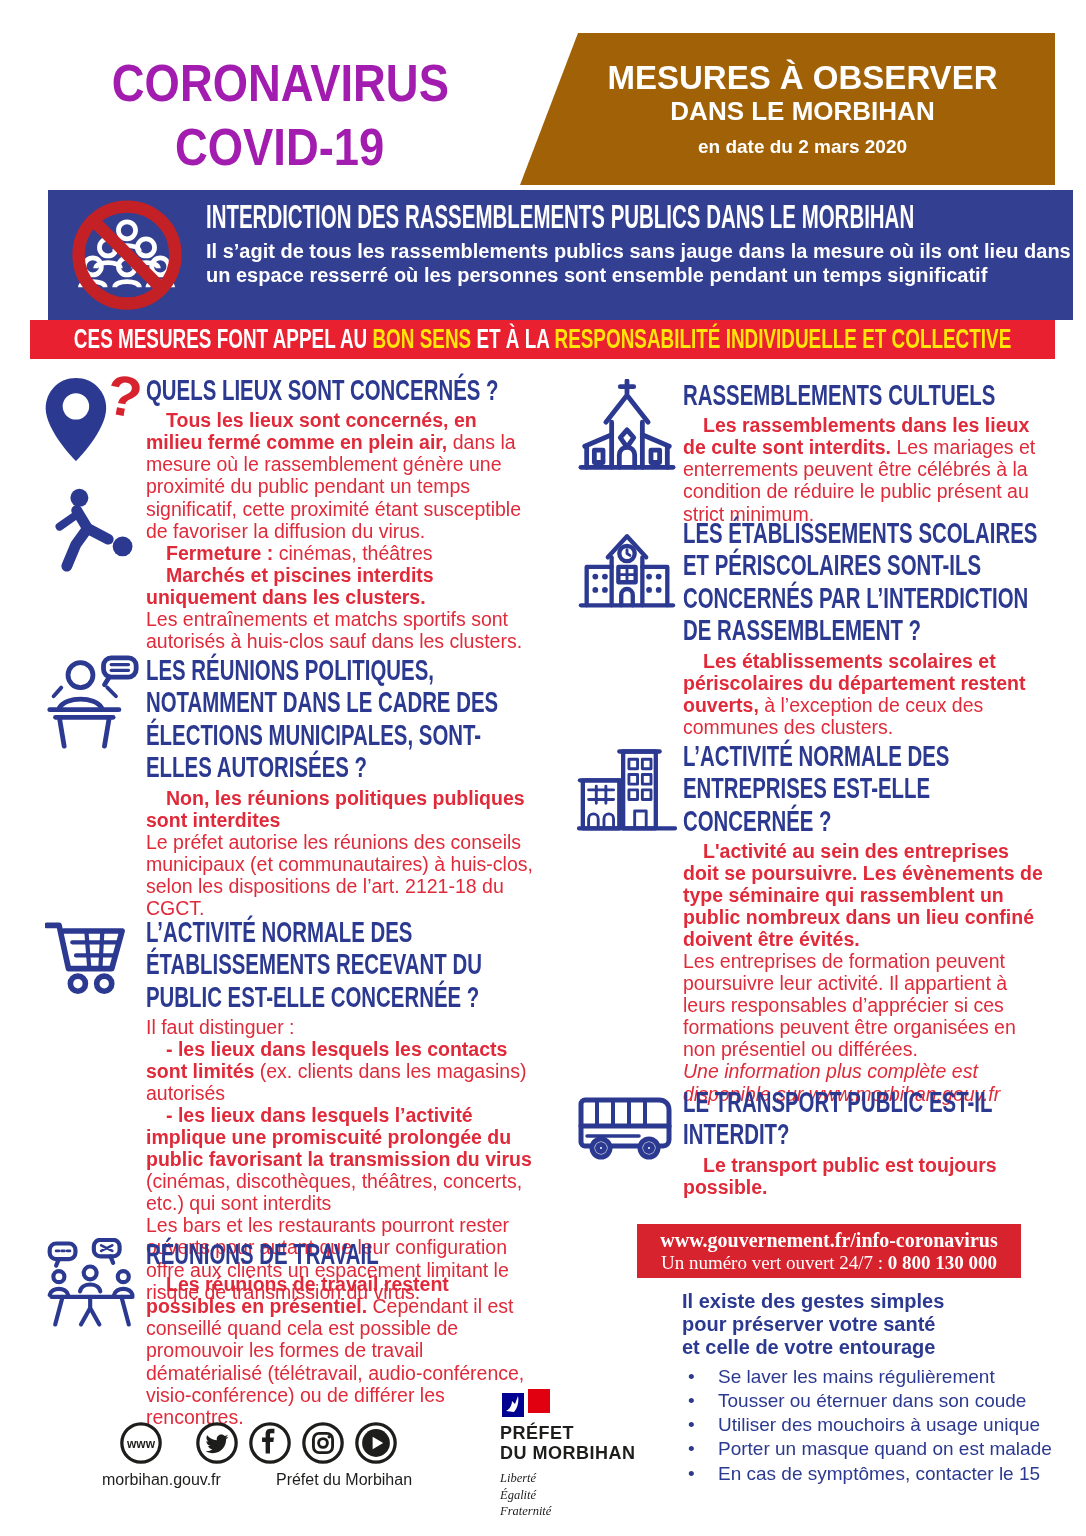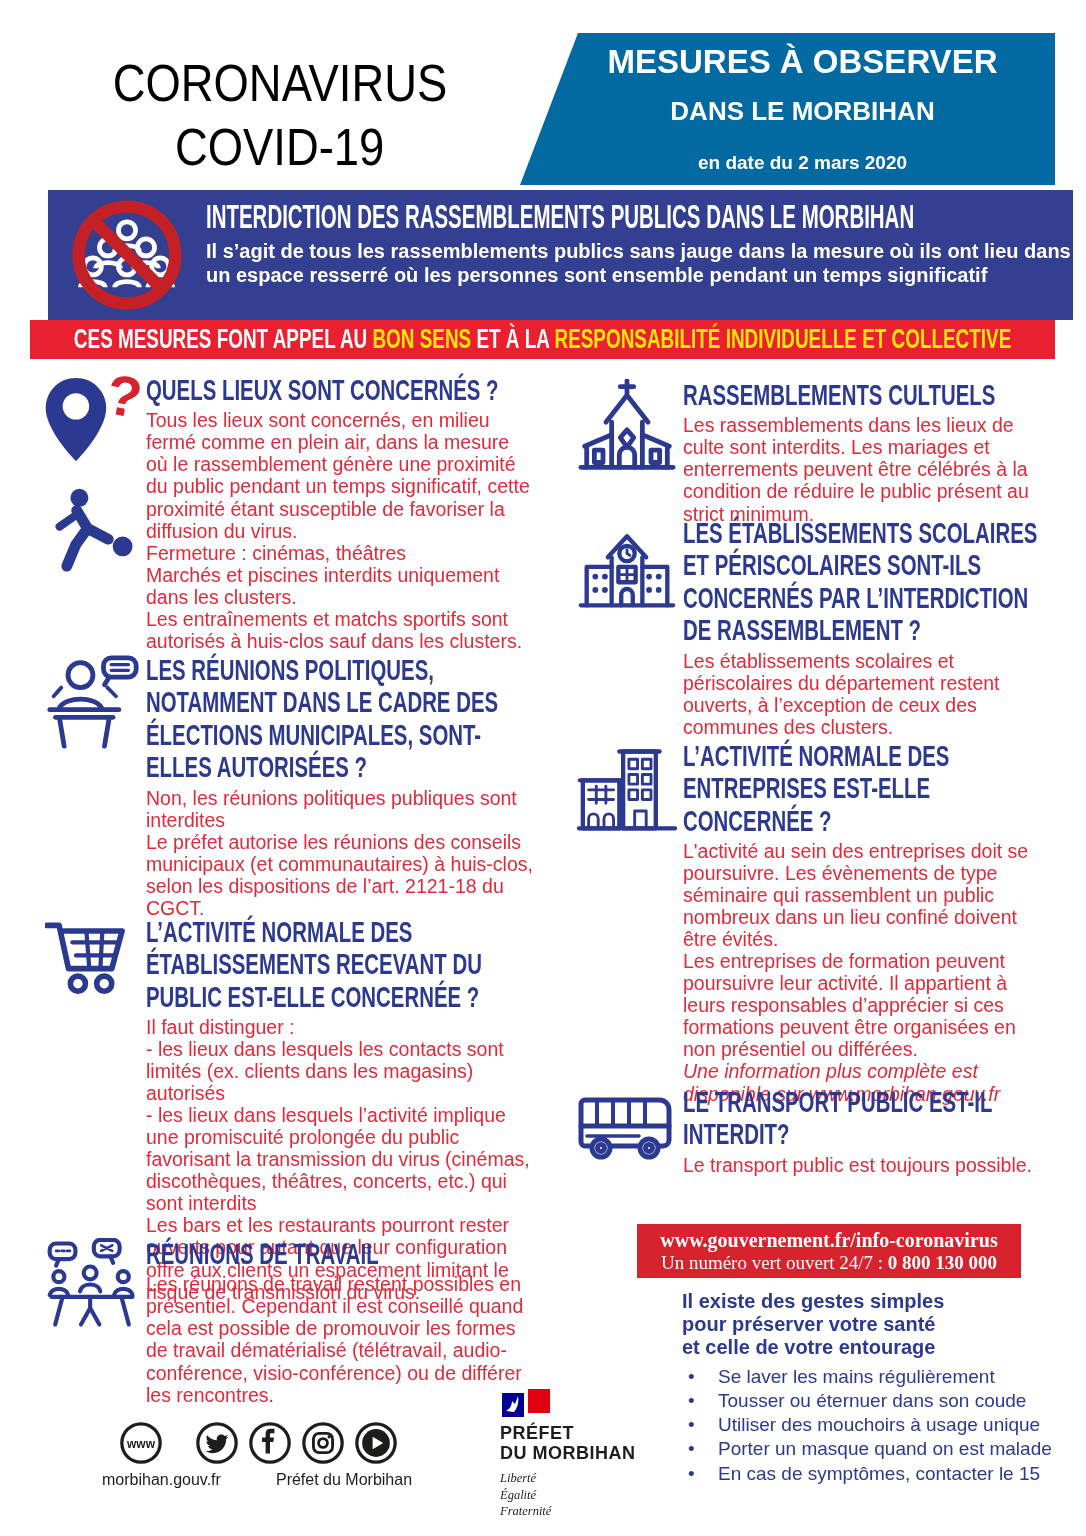--- a/index.html
+++ b/index.html
@@ -2,27 +2,27 @@
 <html><head>
 <meta charset="utf-8">
 <style>
   * { margin:0; padding:0; box-sizing:border-box; }
   html,body { background:#ffffff; }
   body { font-family:"Liberation Sans", sans-serif; }
   .page { position:relative; width:1086px; height:1536px; background:#ffffff; overflow:hidden; margin:0 auto; }
 
   
   .main-title { position:absolute; left:60px; top:52px; width:440px; text-align:center;
-                color:#000000; font-weight:normal; font-size:51px; line-height:1.26; }
+                color:#a21caf; font-weight:bold; font-size:51px; line-height:1.26; }
   .main-title .cond { display:inline-block; transform:scaleX(.89); transform-origin:50% 50%; white-space:nowrap; }
 
-  .top-banner { position:absolute; left:520px; top:33px; width:535px; height:152px; background:#0369a1;
+  .top-banner { position:absolute; left:520px; top:33px; width:535px; height:152px; background:#a16207;
                 clip-path:polygon(58px 0, 100% 0, 100% 100%, 0 100%);
                 display:flex; flex-direction:column; justify-content:center; align-items:center;
-                color:#ffffff; text-align:center; padding-left:30px;gap:16px; }
+                color:#ffffff; text-align:center; padding-left:30px; }
   .top-banner .t1 { font-weight:bold; font-size:33px; line-height:1.1; }
   .top-banner .t2 { font-weight:bold; font-size:26px; line-height:1.15; }
   .top-banner .t3 { font-weight:bold; font-size:19px; margin-top:9px; }
 
   
   .ban-banner { position:absolute; left:48px; top:190px; width:1025px; height:130px; background:#333f90; }
   .ban-icon { position:absolute; left:22px; top:8px; width:114px; height:114px; }
   .ban-text { position:absolute; left:158px; top:10px; width:860px; color:#ffffff; }
   .ban-title { font-weight:bold; font-size:33px; line-height:1.05; }
   .ban-title .cond { display:inline-block; width:161%; transform:scaleX(.62); transform-origin:0 0; white-space:nowrap; }
@@ -36,21 +36,21 @@
 
   
   .sec { position:absolute; display:flex; }
   .sec-icons { flex:0 0 auto; display:flex; flex-direction:column; align-items:center; }
   .sec-icons svg { display:block; }
   .sec-body { flex:1 1 auto; }
   .sec-title { color:#2b3990; font-weight:bold; font-size:30px; line-height:1.08; }
   .sec-title .cond { display:inline-block; width:147%; transform:scaleX(.68); transform-origin:0 0; }
   .sec-text { margin-top:3px; color:#e02a3a; font-size:19.5px; line-height:1.13; }
   .sec-text p { margin:0; }
-  .sec-text .b { font-weight:normal; }
+  .sec-text .b { font-weight:bold;margin-left:20px; }
   .sec-text .i { font-style:italic; }
 
   
   .hotline { position:absolute; left:637px; top:1224px; width:384px; height:54px; background:#d7232e;
              color:#ffffff; text-align:center; display:flex; flex-direction:column; justify-content:center;font-family:Liberation Serif, serif; }
   .hotline .l1 { font-weight:bold; font-size:20px; line-height:1.15; }
   .hotline .l2 { font-size:19px; line-height:1.15; }
   .hotline .l2 b { font-weight:bold; }
 
   

